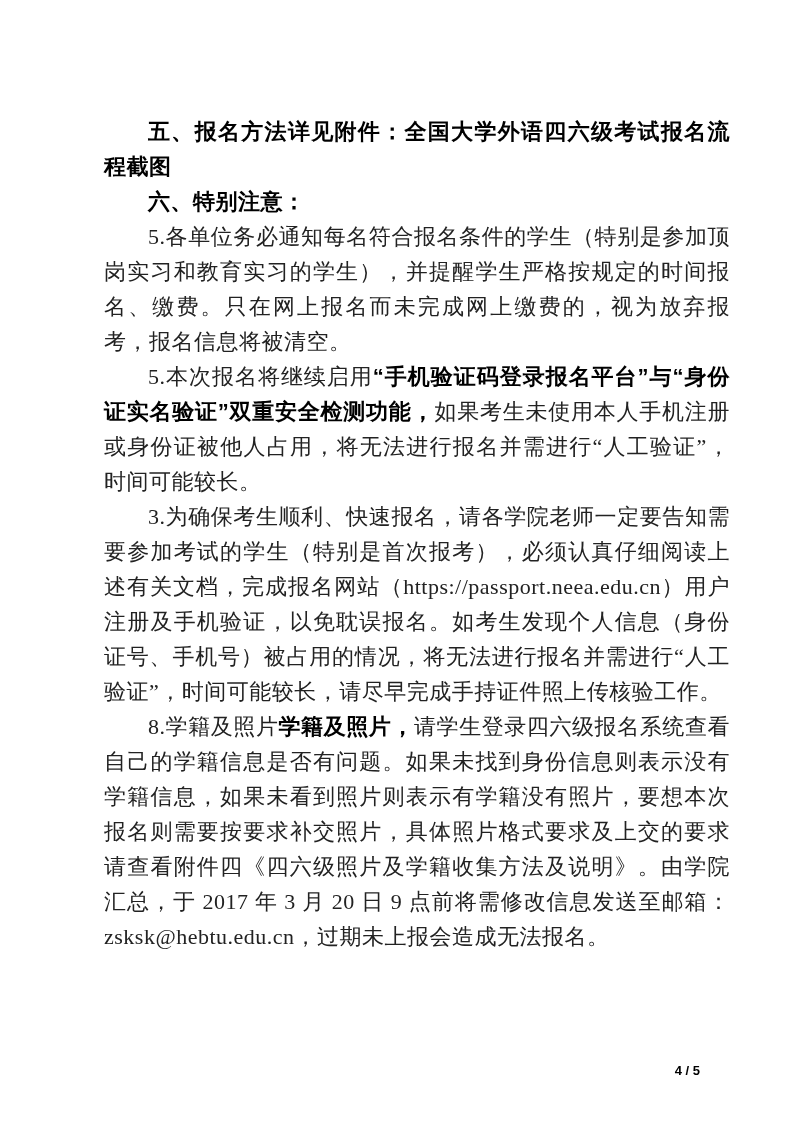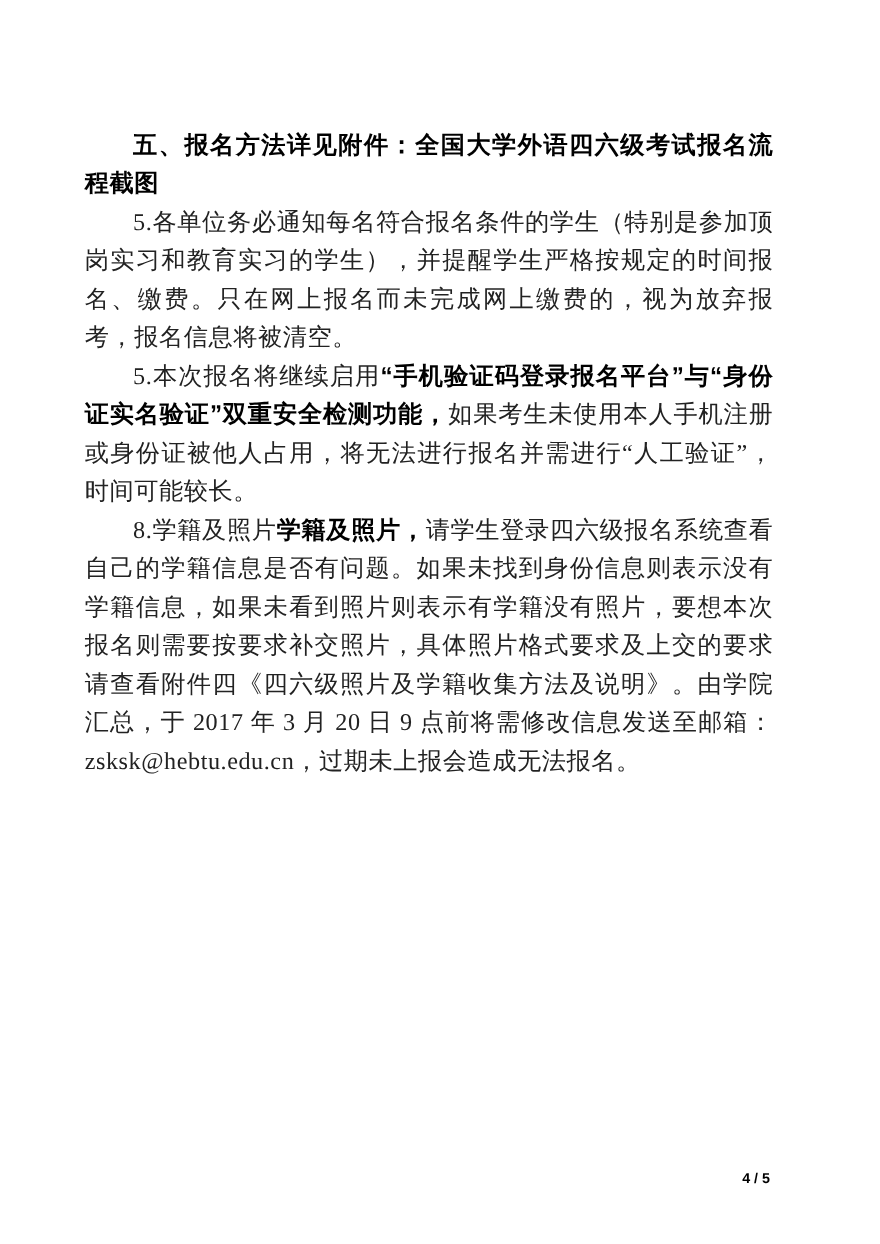--- a/index.html
+++ b/index.html
@@ -8,21 +8,21 @@
     position: relative;
     width: 800px;
     height: 1131px;
     margin: 0 auto;
     background: #ffffff;
     overflow: hidden;
     font-family: "Liberation Serif", "DejaVu Serif", serif;
   }
   .content {
     position: absolute;
-    left: 77px;
+    left: 104px;
     top: 114px;
     width: 626px;
   }
   .para {
     margin: 0;
     font-size: 22px;
     line-height: 35px;
     color: #222222;
     text-align: justify;
     text-justify: inter-ideograph;
@@ -50,25 +50,27 @@
   }
 </style>
 </head>
 <body>
 
 <div class="page">
   <div class="content">
 
     <p class="para heading"><span>五、报名方法详见附件：全国大学外语四六级考试报名流程截图</span></p>
 
+    <p class="para heading"><span>六、特别注意：</span></p>
 
     <p class="para"><span>5.各单位务必通知每名符合报名条件的学生（特别是参加顶岗实习和教育实习的学生），并提醒学生严格按规定的时间报名、缴费。只在网上报名而未完成网上缴费的，视为放弃报考，报名信息将被清空。</span></p>
 
     <p class="para"><span>5.本次报名将继续启用</span><span class="seg-bold">“手机验证码登录报名平台”与“身份证实名验证”双重安全检测功能，</span><span>如果考生未使用本人手机注册或身份证被他人占用，将无法进行报名并需进行“人工验证”，时间可能较长。</span></p>
 
+    <p class="para"><span>3.为确保考生顺利、快速报名，请各学院老师一定要告知需要参加考试的学生（特别是首次报考），必须认真仔细阅读上述有关文档，完成报名网站（https://passport.neea.edu.cn）用户注册及手机验证，以免耽误报名。如考生发现个人信息（身份证号、手机号）被占用的情况，将无法进行报名并需进行“人工验证”，时间可能较长，请尽早完成手持证件照上传核验工作。</span></p>
 
     <p class="para"><span>8.学籍及照片</span><span class="seg-bold">学籍及照片，</span><span>请学生登录四六级报名系统查看自己的学籍信息是否有问题。如果未找到身份信息则表示没有学籍信息，如果未看到照片则表示有学籍没有照片，要想本次报名则需要按要求补交照片，具体照片格式要求及上交的要求请查看附件四《四六级照片及学籍收集方法及说明》。由学院汇总，于 2017 年 3 月 20 日 9 点前将需修改信息发送至邮箱：zsksk@hebtu.edu.cn，过期未上报会造成无法报名。</span></p>
 
 
   </div>
 
   <div class="footer">4 / 5</div>
 </div>
 
 </body></html>

